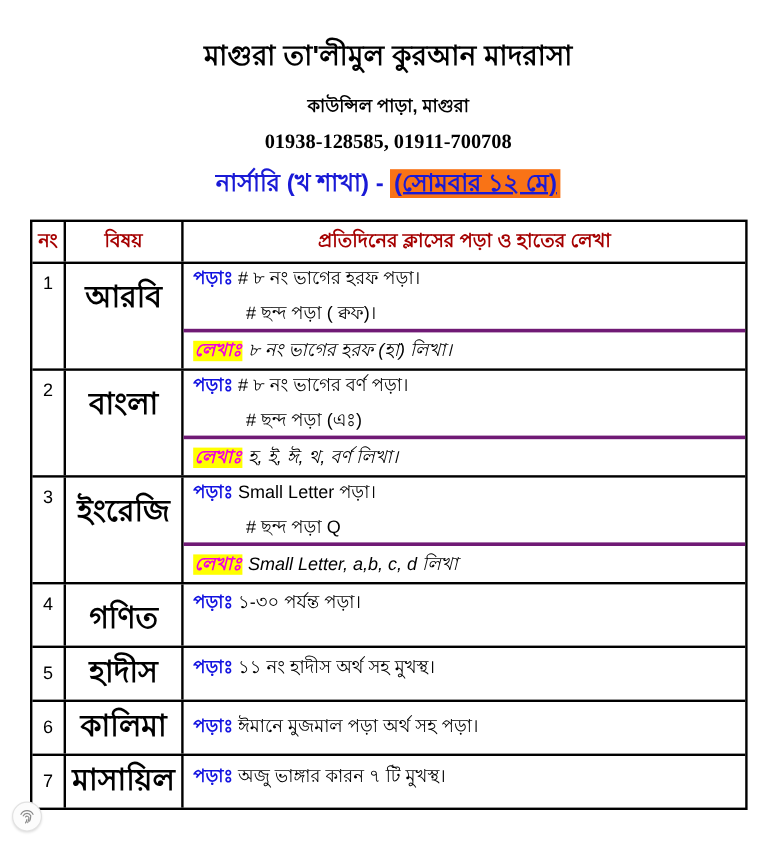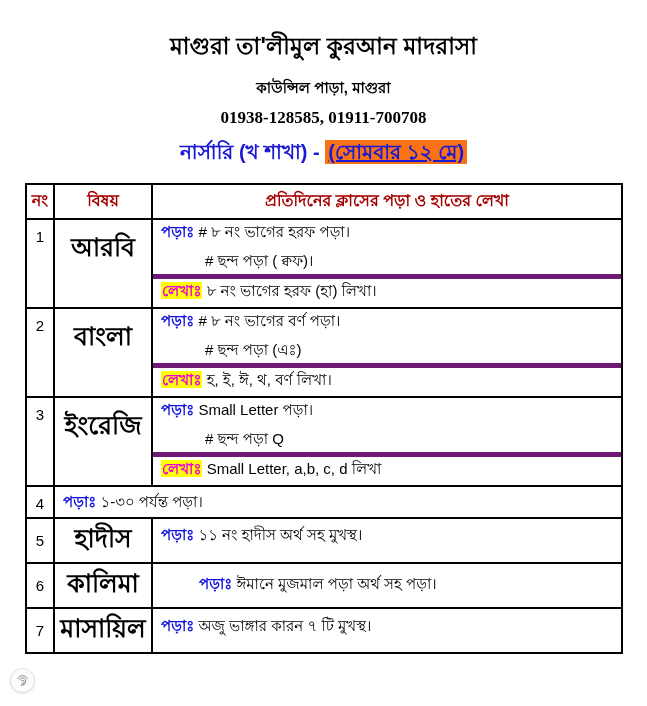--- a/index.html
+++ b/index.html
@@ -61,31 +61,31 @@
     padding-top: 0; align-items: center;
   }
   .thead { height: 35px; }
   .thead .cell-head {
     flex: 1 1 auto; display: flex; justify-content: center; align-items: center;
   }
 
   .section { padding: 0 8px; font-size: 15px; }
   .section-pora { display: flex; flex-direction: column; justify-content: center; }
   .section-lekha {
-    border-top: 5px solid #701a75;
-    display: flex; min-height: 33px;
+    border-top: 3px solid #701a75;
+    display: flex; align-items: center; min-height: 33px; font-style: italic;
   }
   .pora-line2 { padding-left: 44px; margin-top: 4px; }
   .label-pora { color: #1212e0; font-weight: bold; }
   .label-lekha { color: #f000e0; font-weight: bold; background: #ffff00; padding: 0 1px; }
 
   .h-tall .section-pora { min-height: 53px; }
   .h-short .section-pora { min-height: 30px; }
   .r5 .section-pora { min-height: 32px; }
-  .r6 .section-pora { min-height: 40px; margin-left: 38px; }
+  .r6 .section-pora { min-height: 40px; }
   .r7 .section-pora { min-height: 34px; }
 
   .watermark-badge {
     position: absolute; left: 10px; top: 668px;
     width: 25px; height: 25px; border-radius: 50%;
     background: #fcfcfc; border: 1px solid #e2e2e2;
     display: flex; align-items: center; justify-content: center;
     box-shadow: 0 1px 2px rgba(0,0,0,0.12);
   }
 </style>
@@ -144,20 +144,21 @@
         <div class="pora-line2"># ছন্দ পড়া Q</div>
       </div>
       <div class="section section-lekha">
         <div><span class="label-lekha">লেখাঃ</span> <span>Small  Letter, a,b, c, d লিখা</span></div>
       </div>
     </div>
   </div>
 
   <div class="trow h-short">
     <div class="cell cell-no">4</div>
+    <div class="cell cell-subject">গণিত</div>
     <div class="cell cell-content">
       <div class="section section-pora">
         <div><span class="label-pora">পড়াঃ</span> <span>১-৩০ পর্যন্ত পড়া।</span></div>
       </div>
     </div>
   </div>
 
   <div class="trow vcenter r5">
     <div class="cell cell-no">5</div>
     <div class="cell cell-subject">হাদীস</div>

